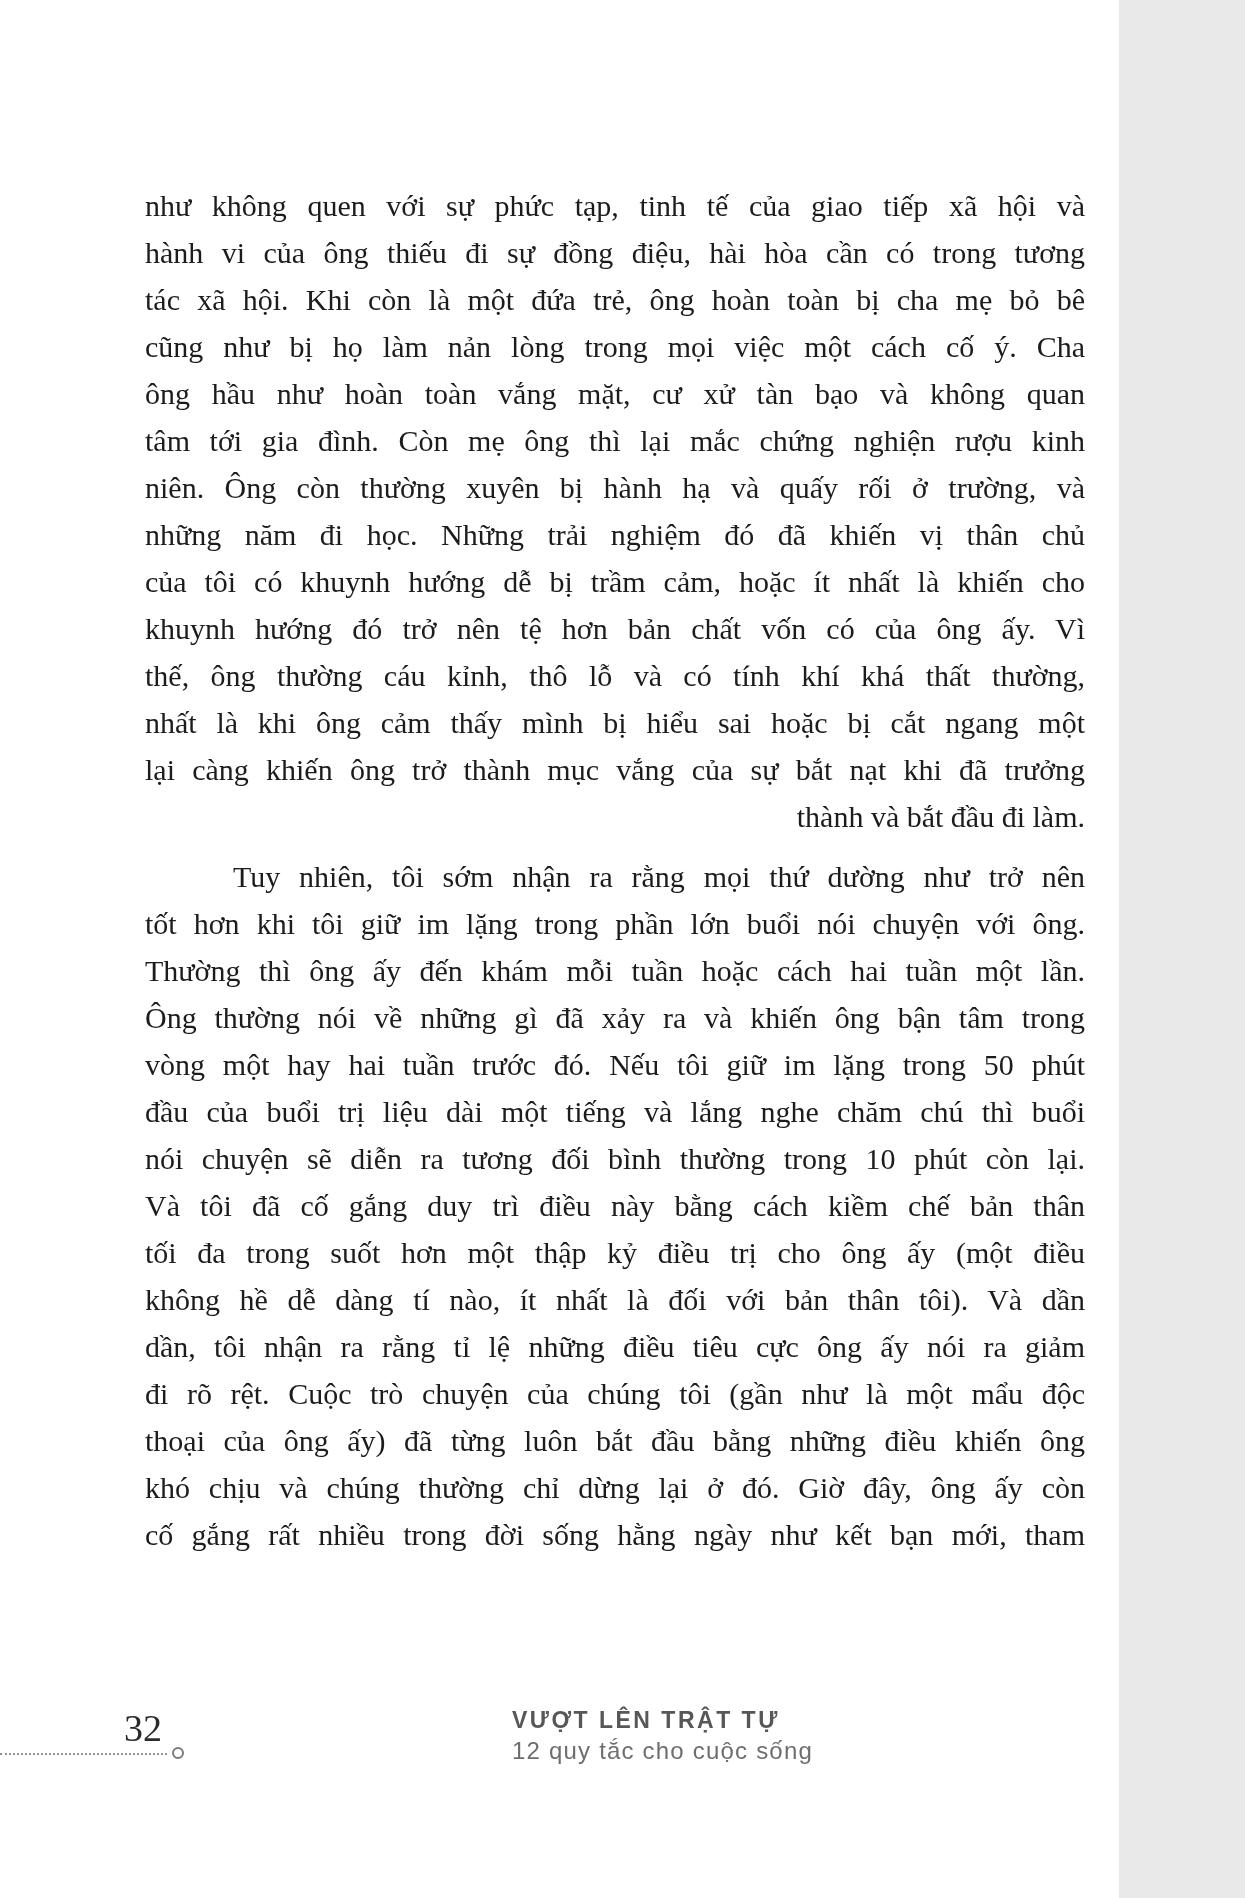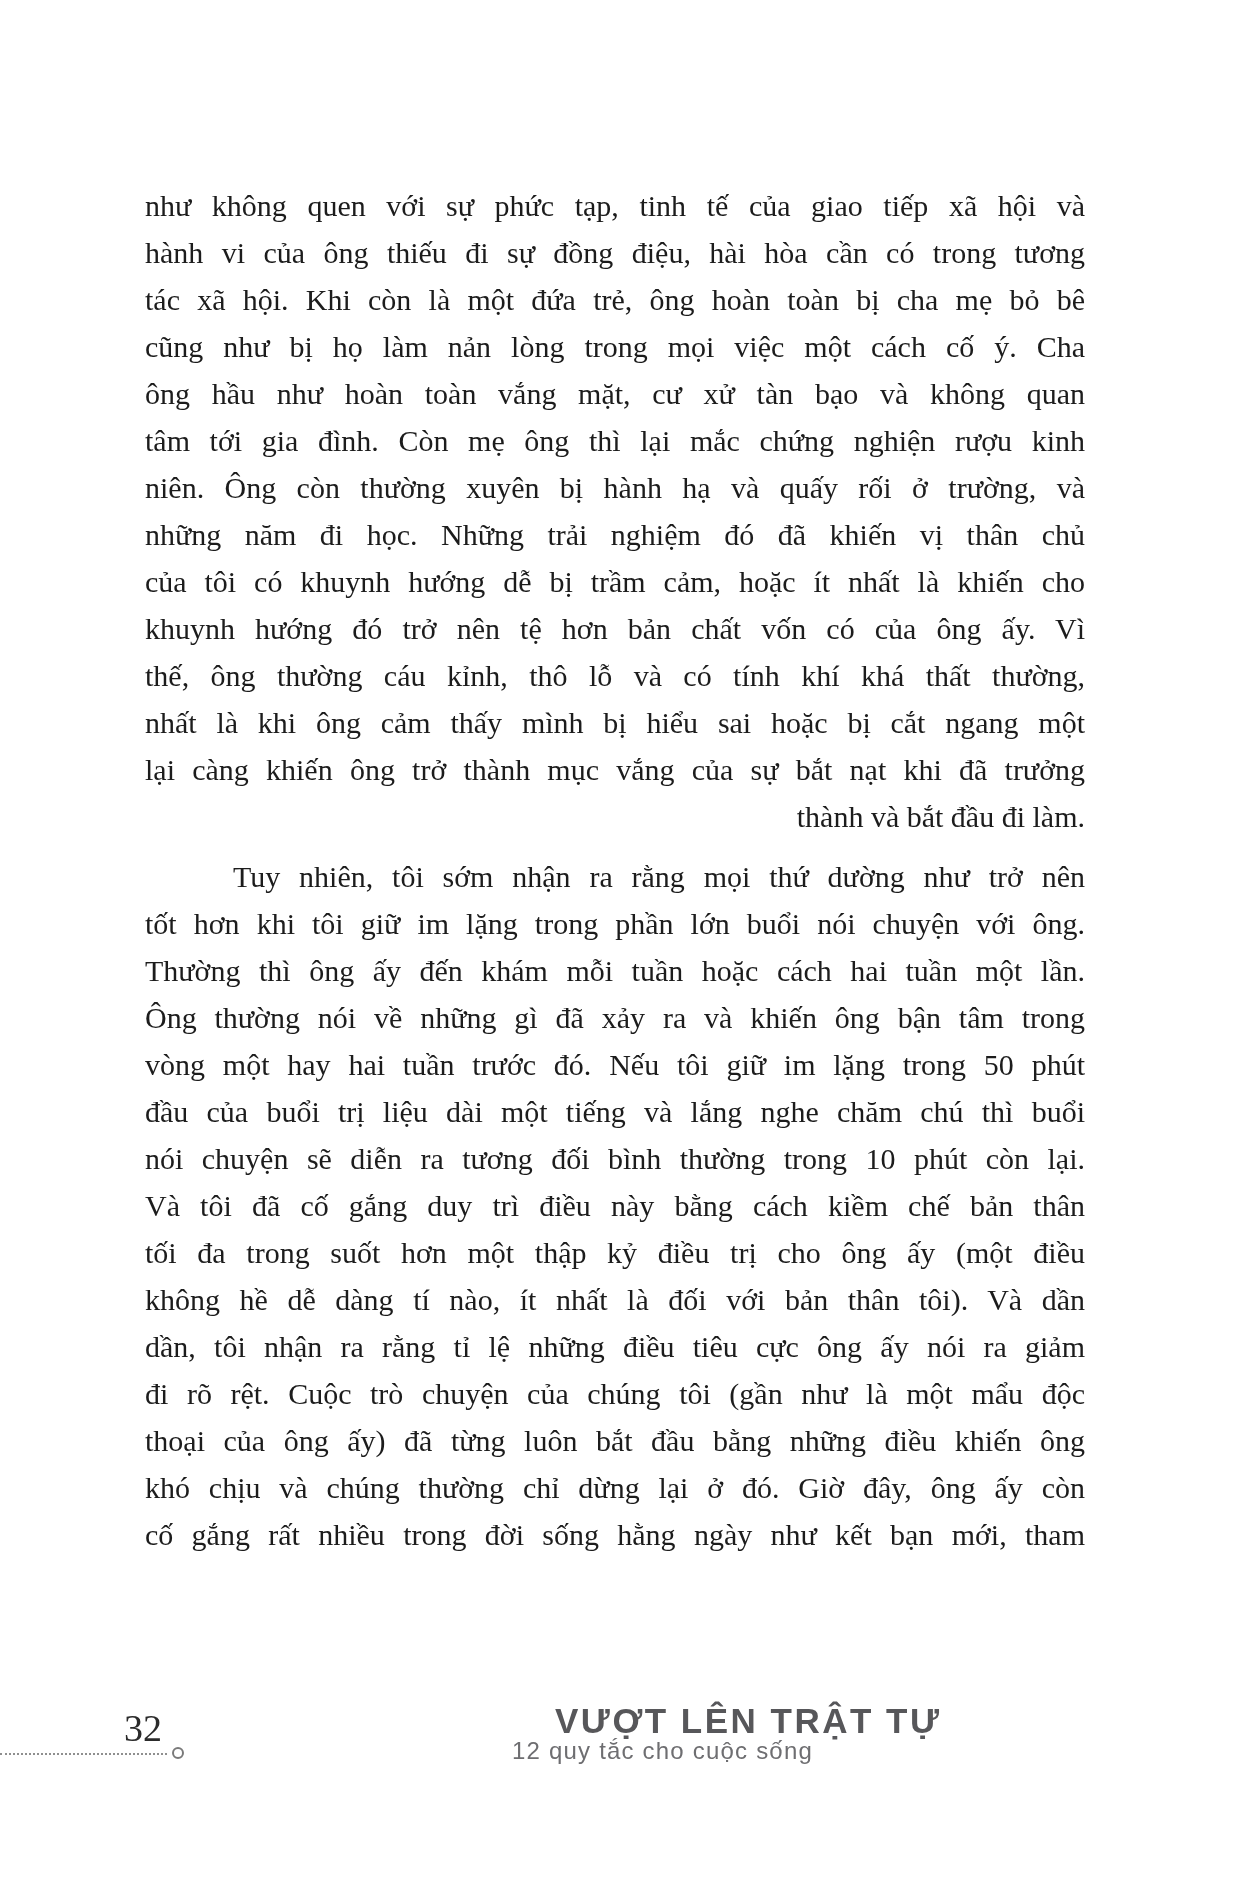--- a/index.html
+++ b/index.html
@@ -1,18 +1,18 @@
 <!DOCTYPE html>
 <html lang="vi"><head>
 <meta charset="utf-8">
 <style>
   html, body { margin: 0; padding: 0; background: #e9e9e9; }
   .page {
     position: relative;
-    width: 1245px;
+    width: 1119px;
     height: 1898px;
     background: #ffffff;
     overflow: hidden;
     font-family: "Liberation Serif", "DejaVu Serif", serif;
   }
   .text-block {
     position: absolute;
     left: 145px;
     top: 182px;
     width: 940px;
@@ -58,25 +58,24 @@
     background: #ffffff;
   }
   .running-footer {
     position: absolute;
     left: 512px;
     top: 1705px;
     font-family: "Liberation Sans", sans-serif;
   }
   .book-title {
     font-weight: bold;
-    font-size: 35px;
+    font-size: 23px;
     line-height: 31px;
     letter-spacing: 2.5px;
     color: #57575a;
-    margin-left: 43px;
   }
   .book-subtitle {
     font-size: 24px;
     line-height: 28px;
     letter-spacing: 1.2px;
     color: #6e6e71;
     margin-top: 1px;
   }
 </style>
 </head>

